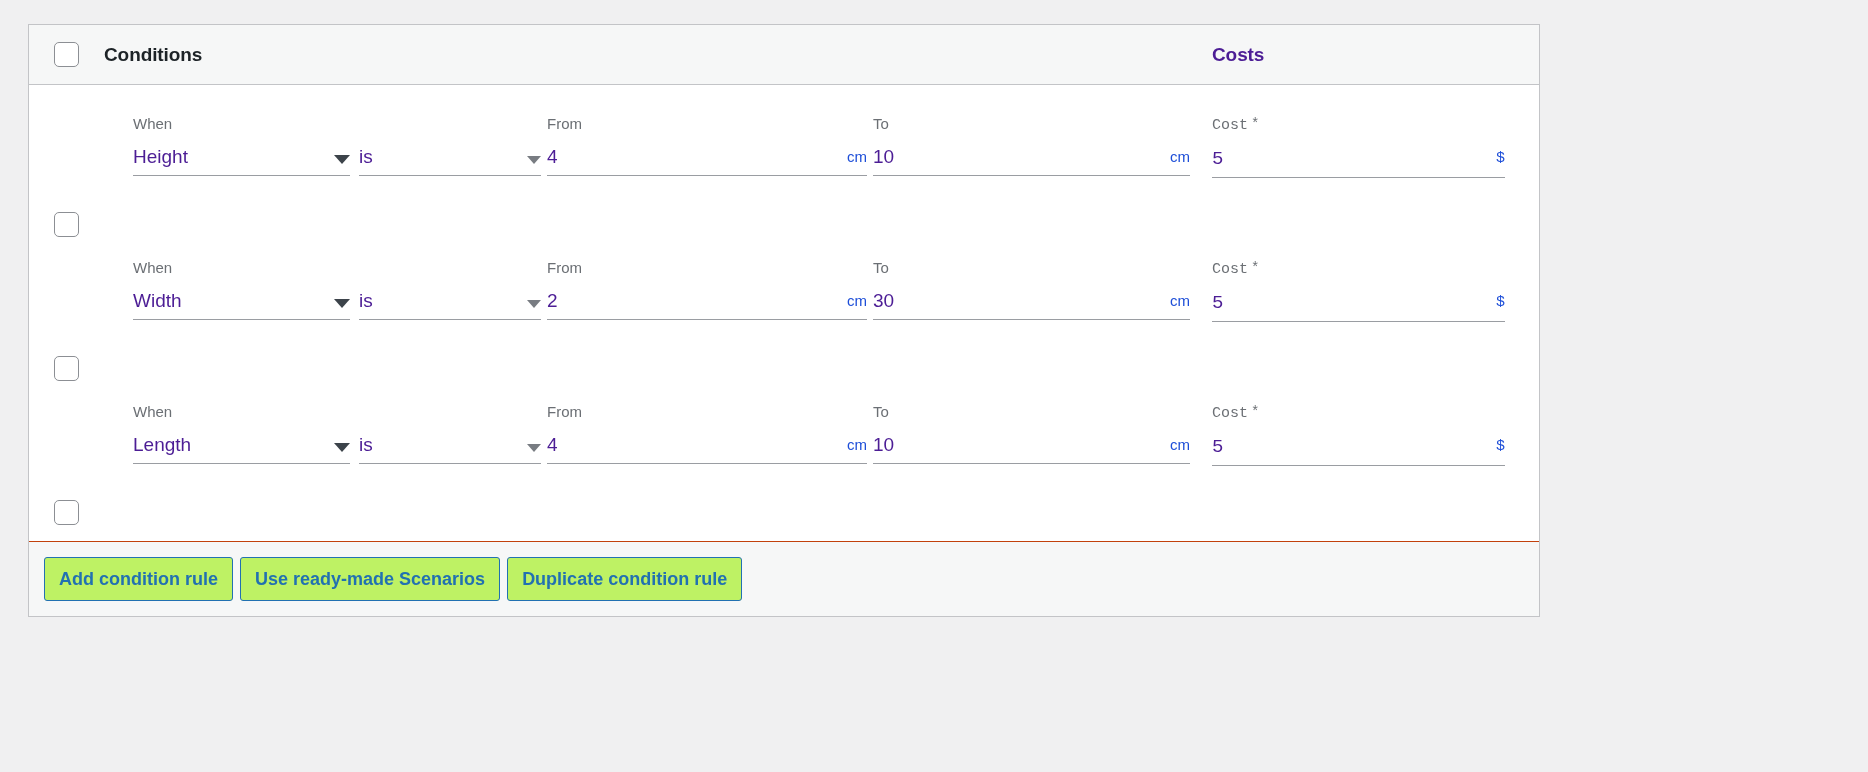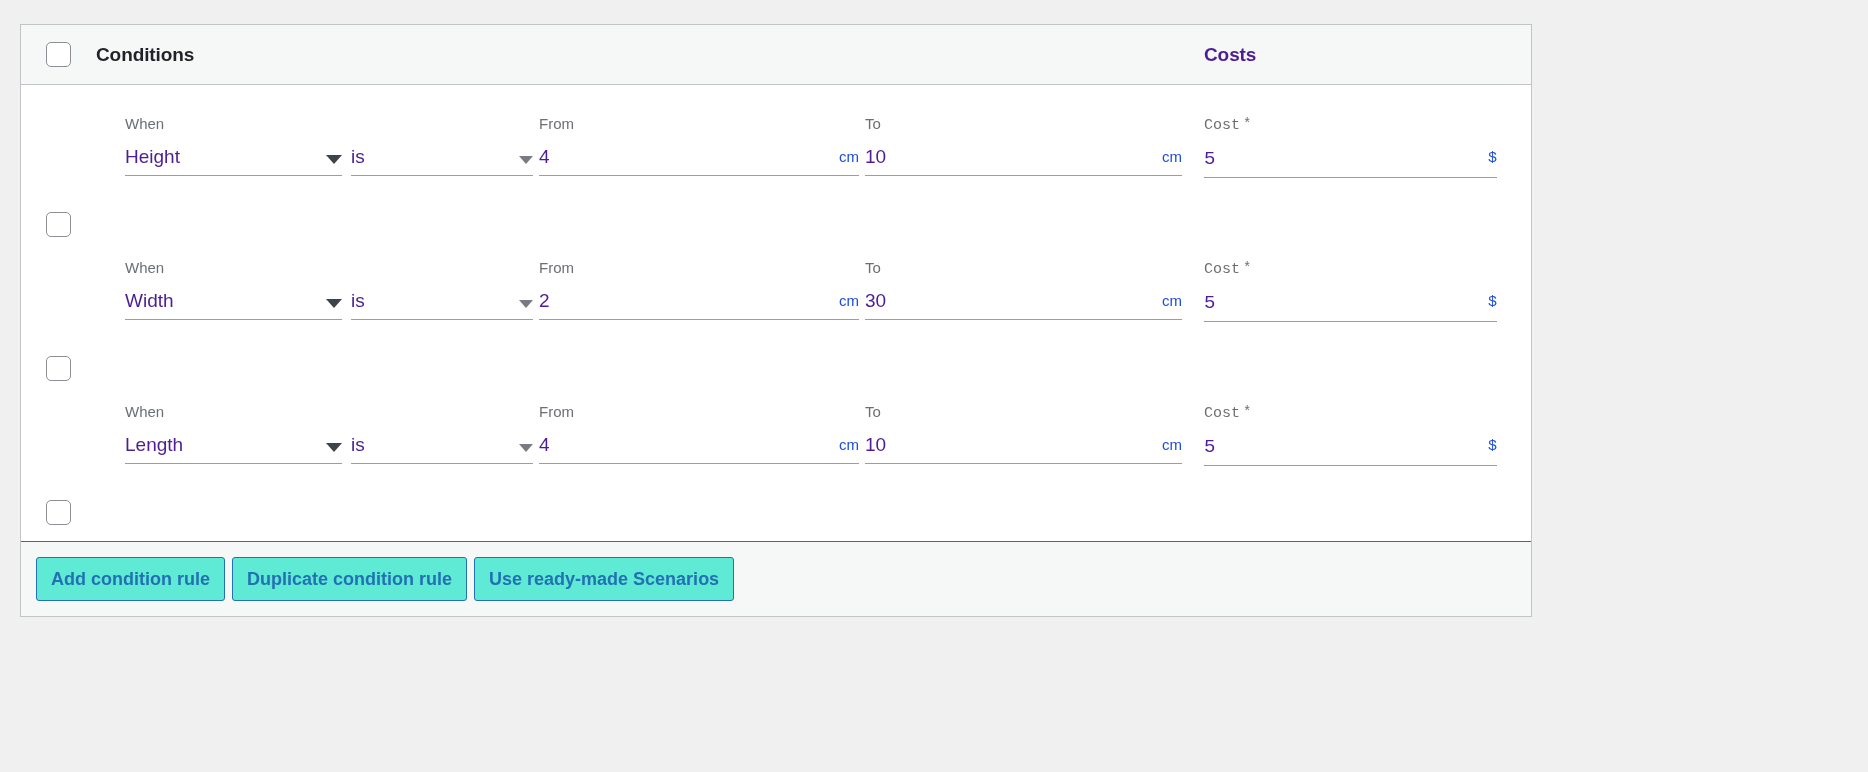--- a/index.html
+++ b/index.html
@@ -8,21 +8,21 @@
     background: #f0f0f1;
     width: 1868px;
     height: 772px;
     overflow: hidden;
     font-family: "Liberation Sans", sans-serif;
     -webkit-font-smoothing: antialiased;
   }
 
   .card {
     position: absolute;
-    left: 20px;
+    left: 28px;
     top: 24px;
     width: 1512px;
     background: #ffffff;
     border: 1px solid #c3c4c7;
     box-sizing: border-box;
   }
 
   
   .card-header {
     display: flex;
@@ -157,21 +157,21 @@
     align-items: center;
     gap: 7px;
     height: 74px;
     background: #f6f7f7;
     padding-left: 15px;
     box-sizing: border-box;
   }
   .btn {
     border: 1px solid #2271b1;
     border-radius: 3px;
-    background: #5eead4;
+    background: #bef264;
     color: #2271b1;
     font-size: 18px;
     font-weight: bold;
     font-family: "Liberation Sans", sans-serif;
     padding: 0 14px;
     height: 44px;
     line-height: 42px;
     cursor: pointer;
     white-space: nowrap;
   }
@@ -326,17 +326,17 @@
           <span class="field-value">5</span>
           <span class="field-suffix">$</span>
         </div>
       </div>
     </div>
 
   </div>
 
   <div class="card-footer">
     <button class="btn">Add condition rule</button>
+    <button class="btn">Use ready-made Scenarios</button>
     <button class="btn">Duplicate condition rule</button>
-    <button class="btn">Use ready-made Scenarios</button>
   </div>
 
 </div>
 
 </body></html>

